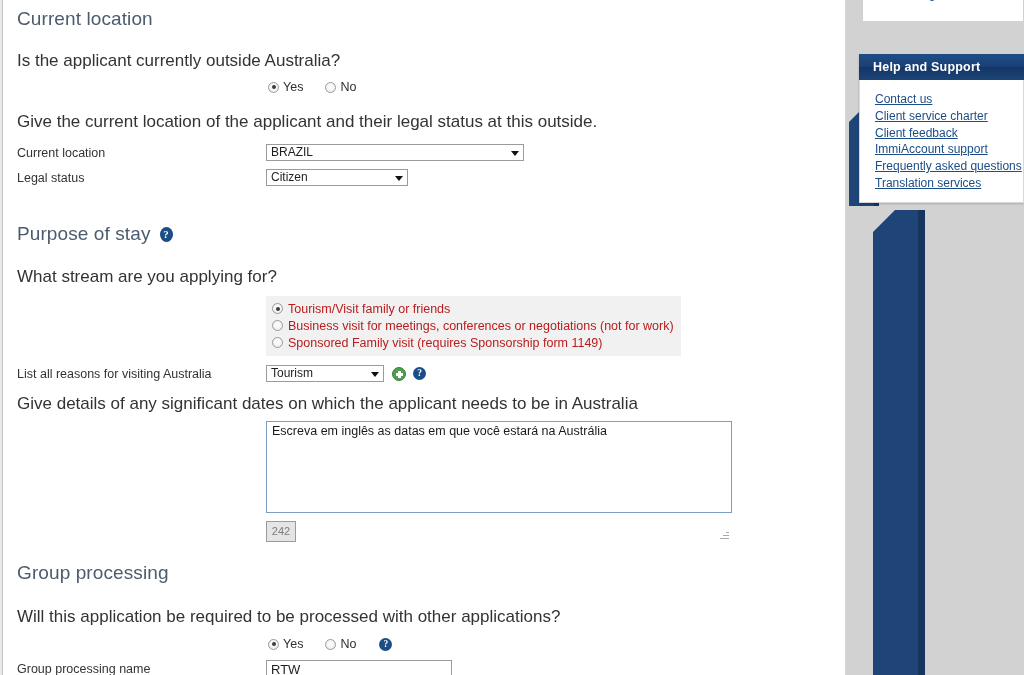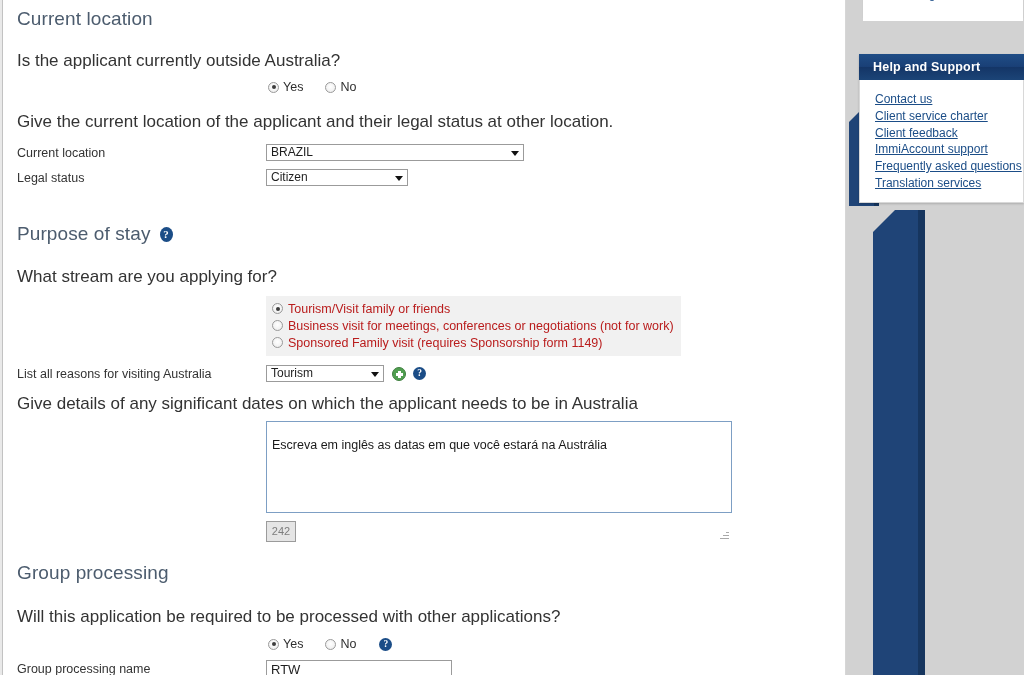--- a/index.html
+++ b/index.html
@@ -217,21 +217,21 @@
 
   
   .ta-wrap { position: relative; }
   .ta {
     width: 466px;
     height: 92px;
     border: 1px solid #7d9fc4;
     background: #ffffff;
     font-size: 12.5px;
     color: #1a1a1a;
-    padding: 16px 5px;
+    padding: 2px 5px;
     line-height: 15px;
     resize: none;
     font-family: "Liberation Sans", sans-serif;
     outline: none;
     overflow: hidden;
   }
   .ta-grip {
     position: absolute;
     right: 3px; bottom: 3px;
     width: 9px; height: 9px;
@@ -339,21 +339,21 @@
         <span class="radio-item">
           <span class="radio-dot checked"></span>
           <span>Yes</span>
         </span>
         <span class="radio-item">
           <span class="radio-dot"></span>
           <span>No</span>
         </span>
       </div>
 
-      <div class="q-text" style="margin-top:17px;">Give the current location of the applicant and their legal status at other location.</div>
+      <div class="q-text" style="margin-top:17px;">Give the current location of the applicant and their legal status at this outside.</div>
 
       <div class="row" style="margin-top:11px;">
         <div class="label-col">Current location</div>
         <div class="sel sel-wide">
           <span>BRAZIL</span>
           <span class="arrow"></span>
         </div>
       </div>
 
       <div class="row" style="margin-top:8px;">

